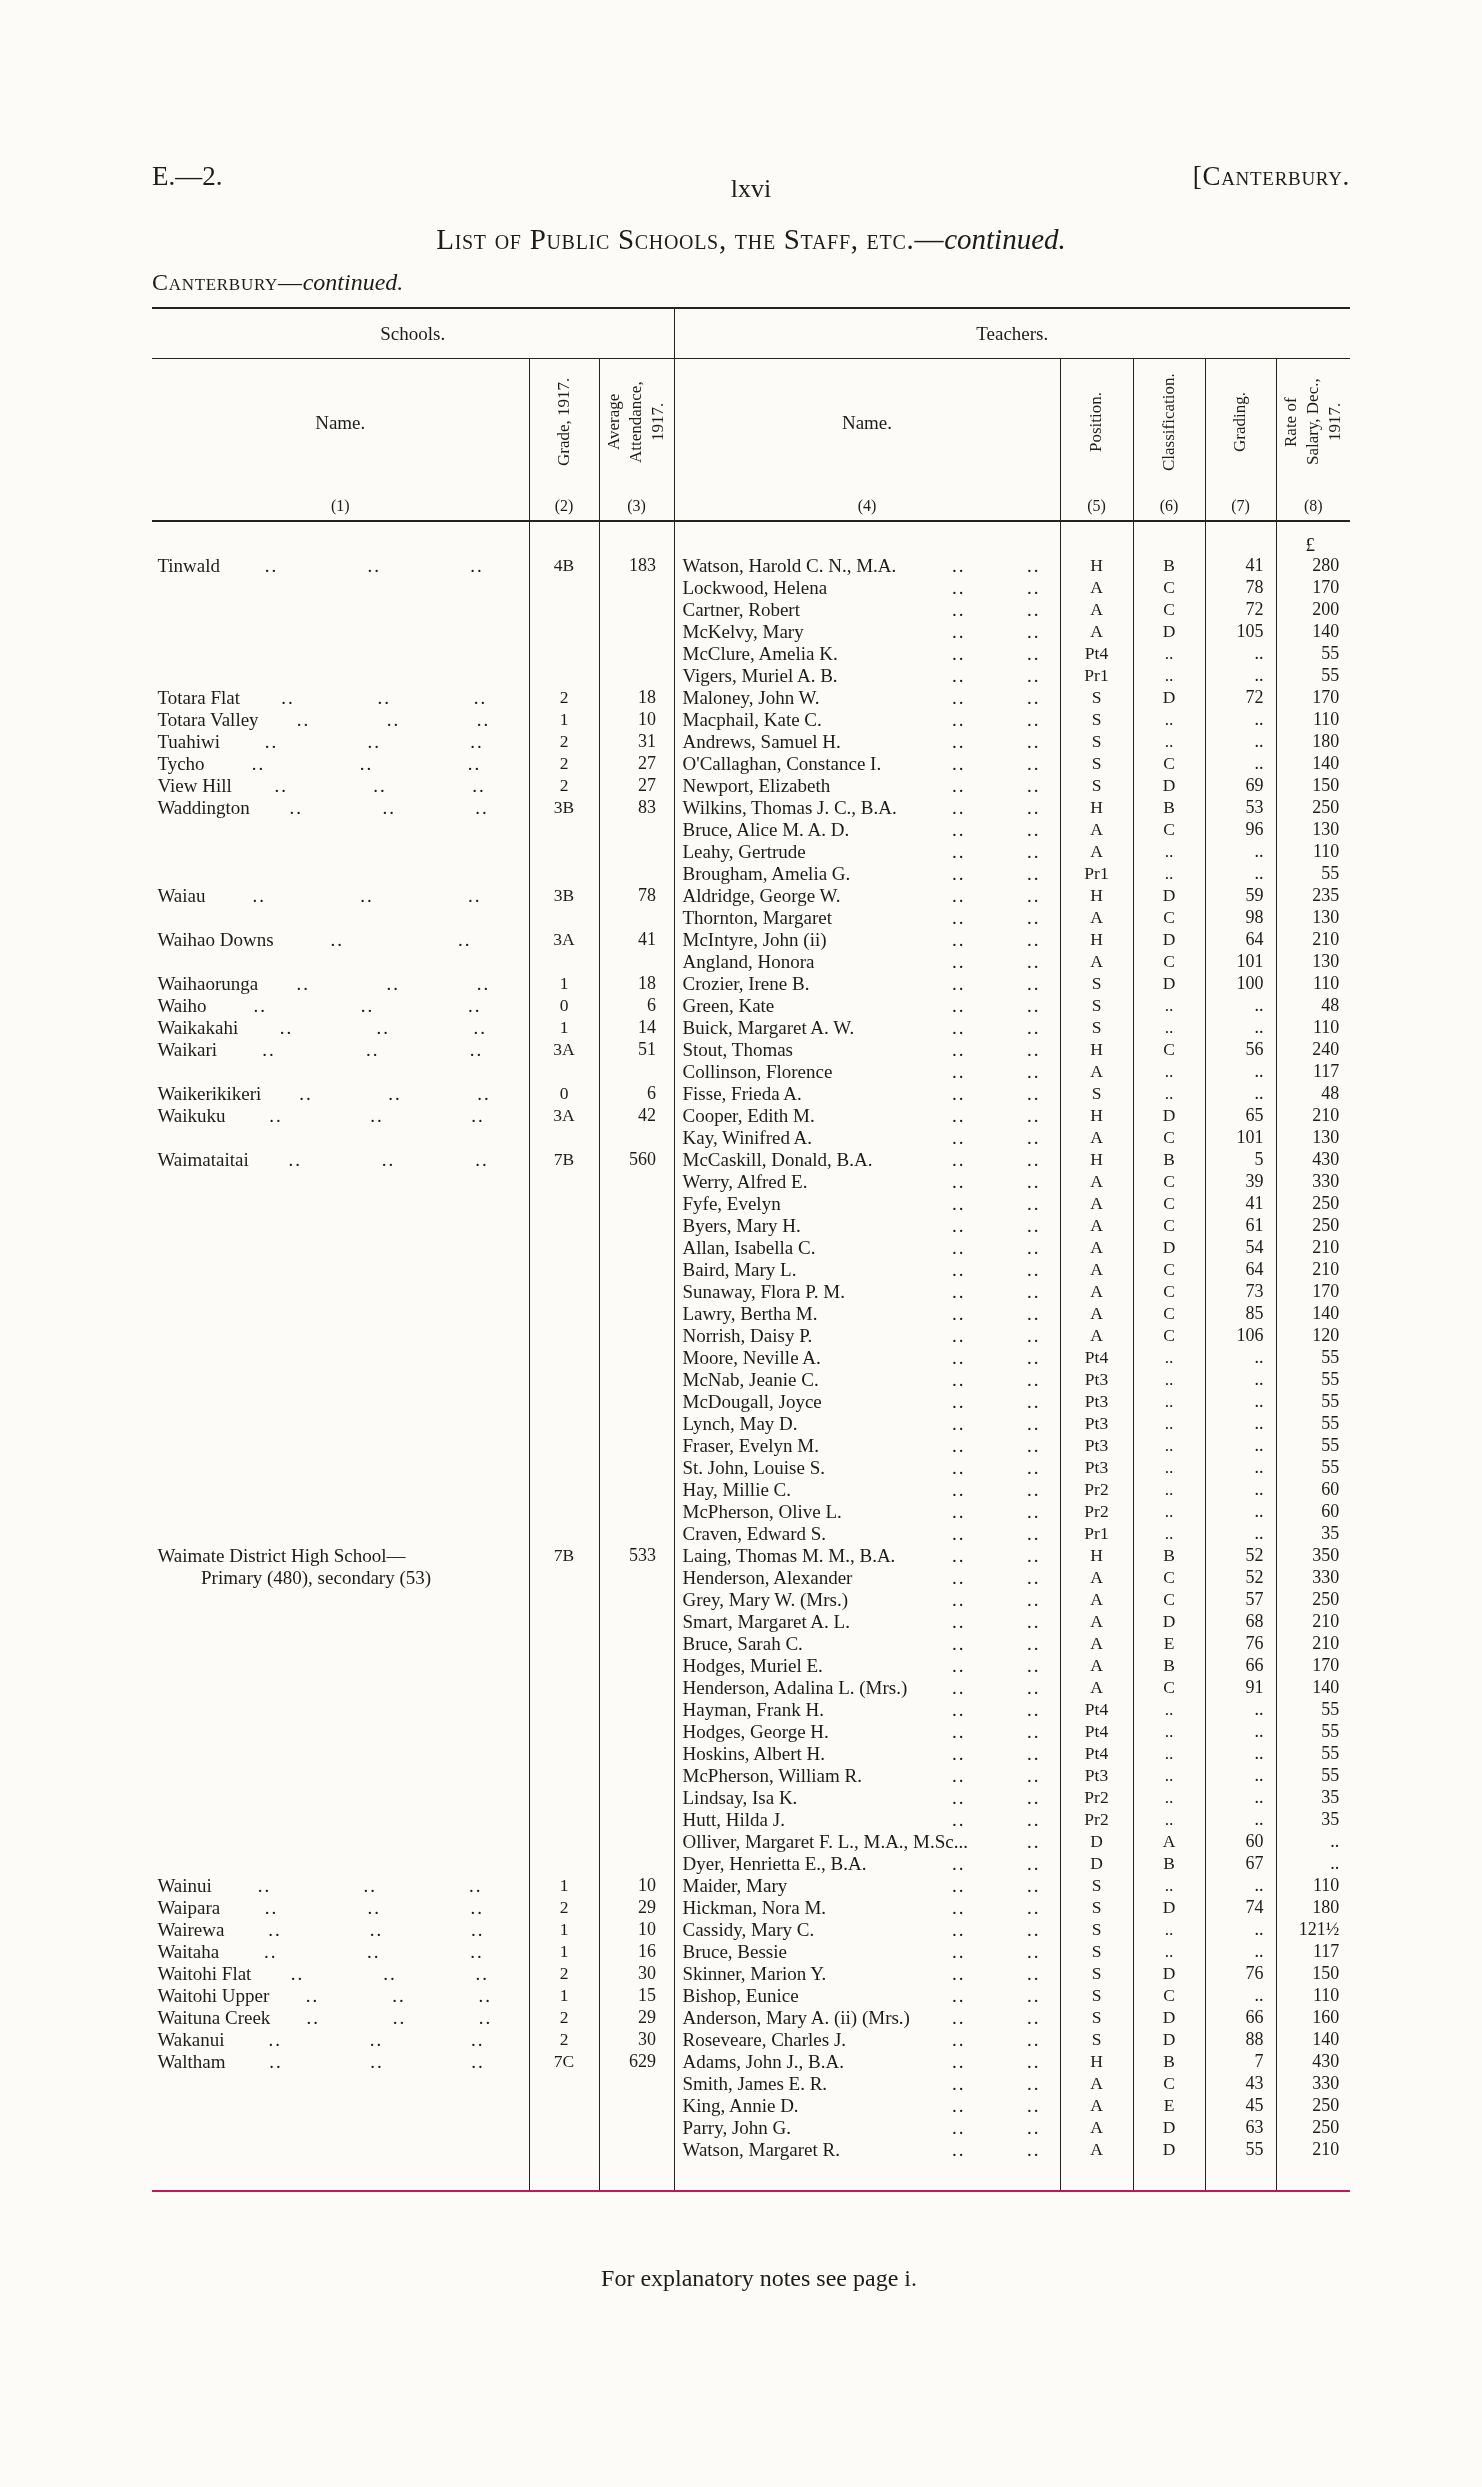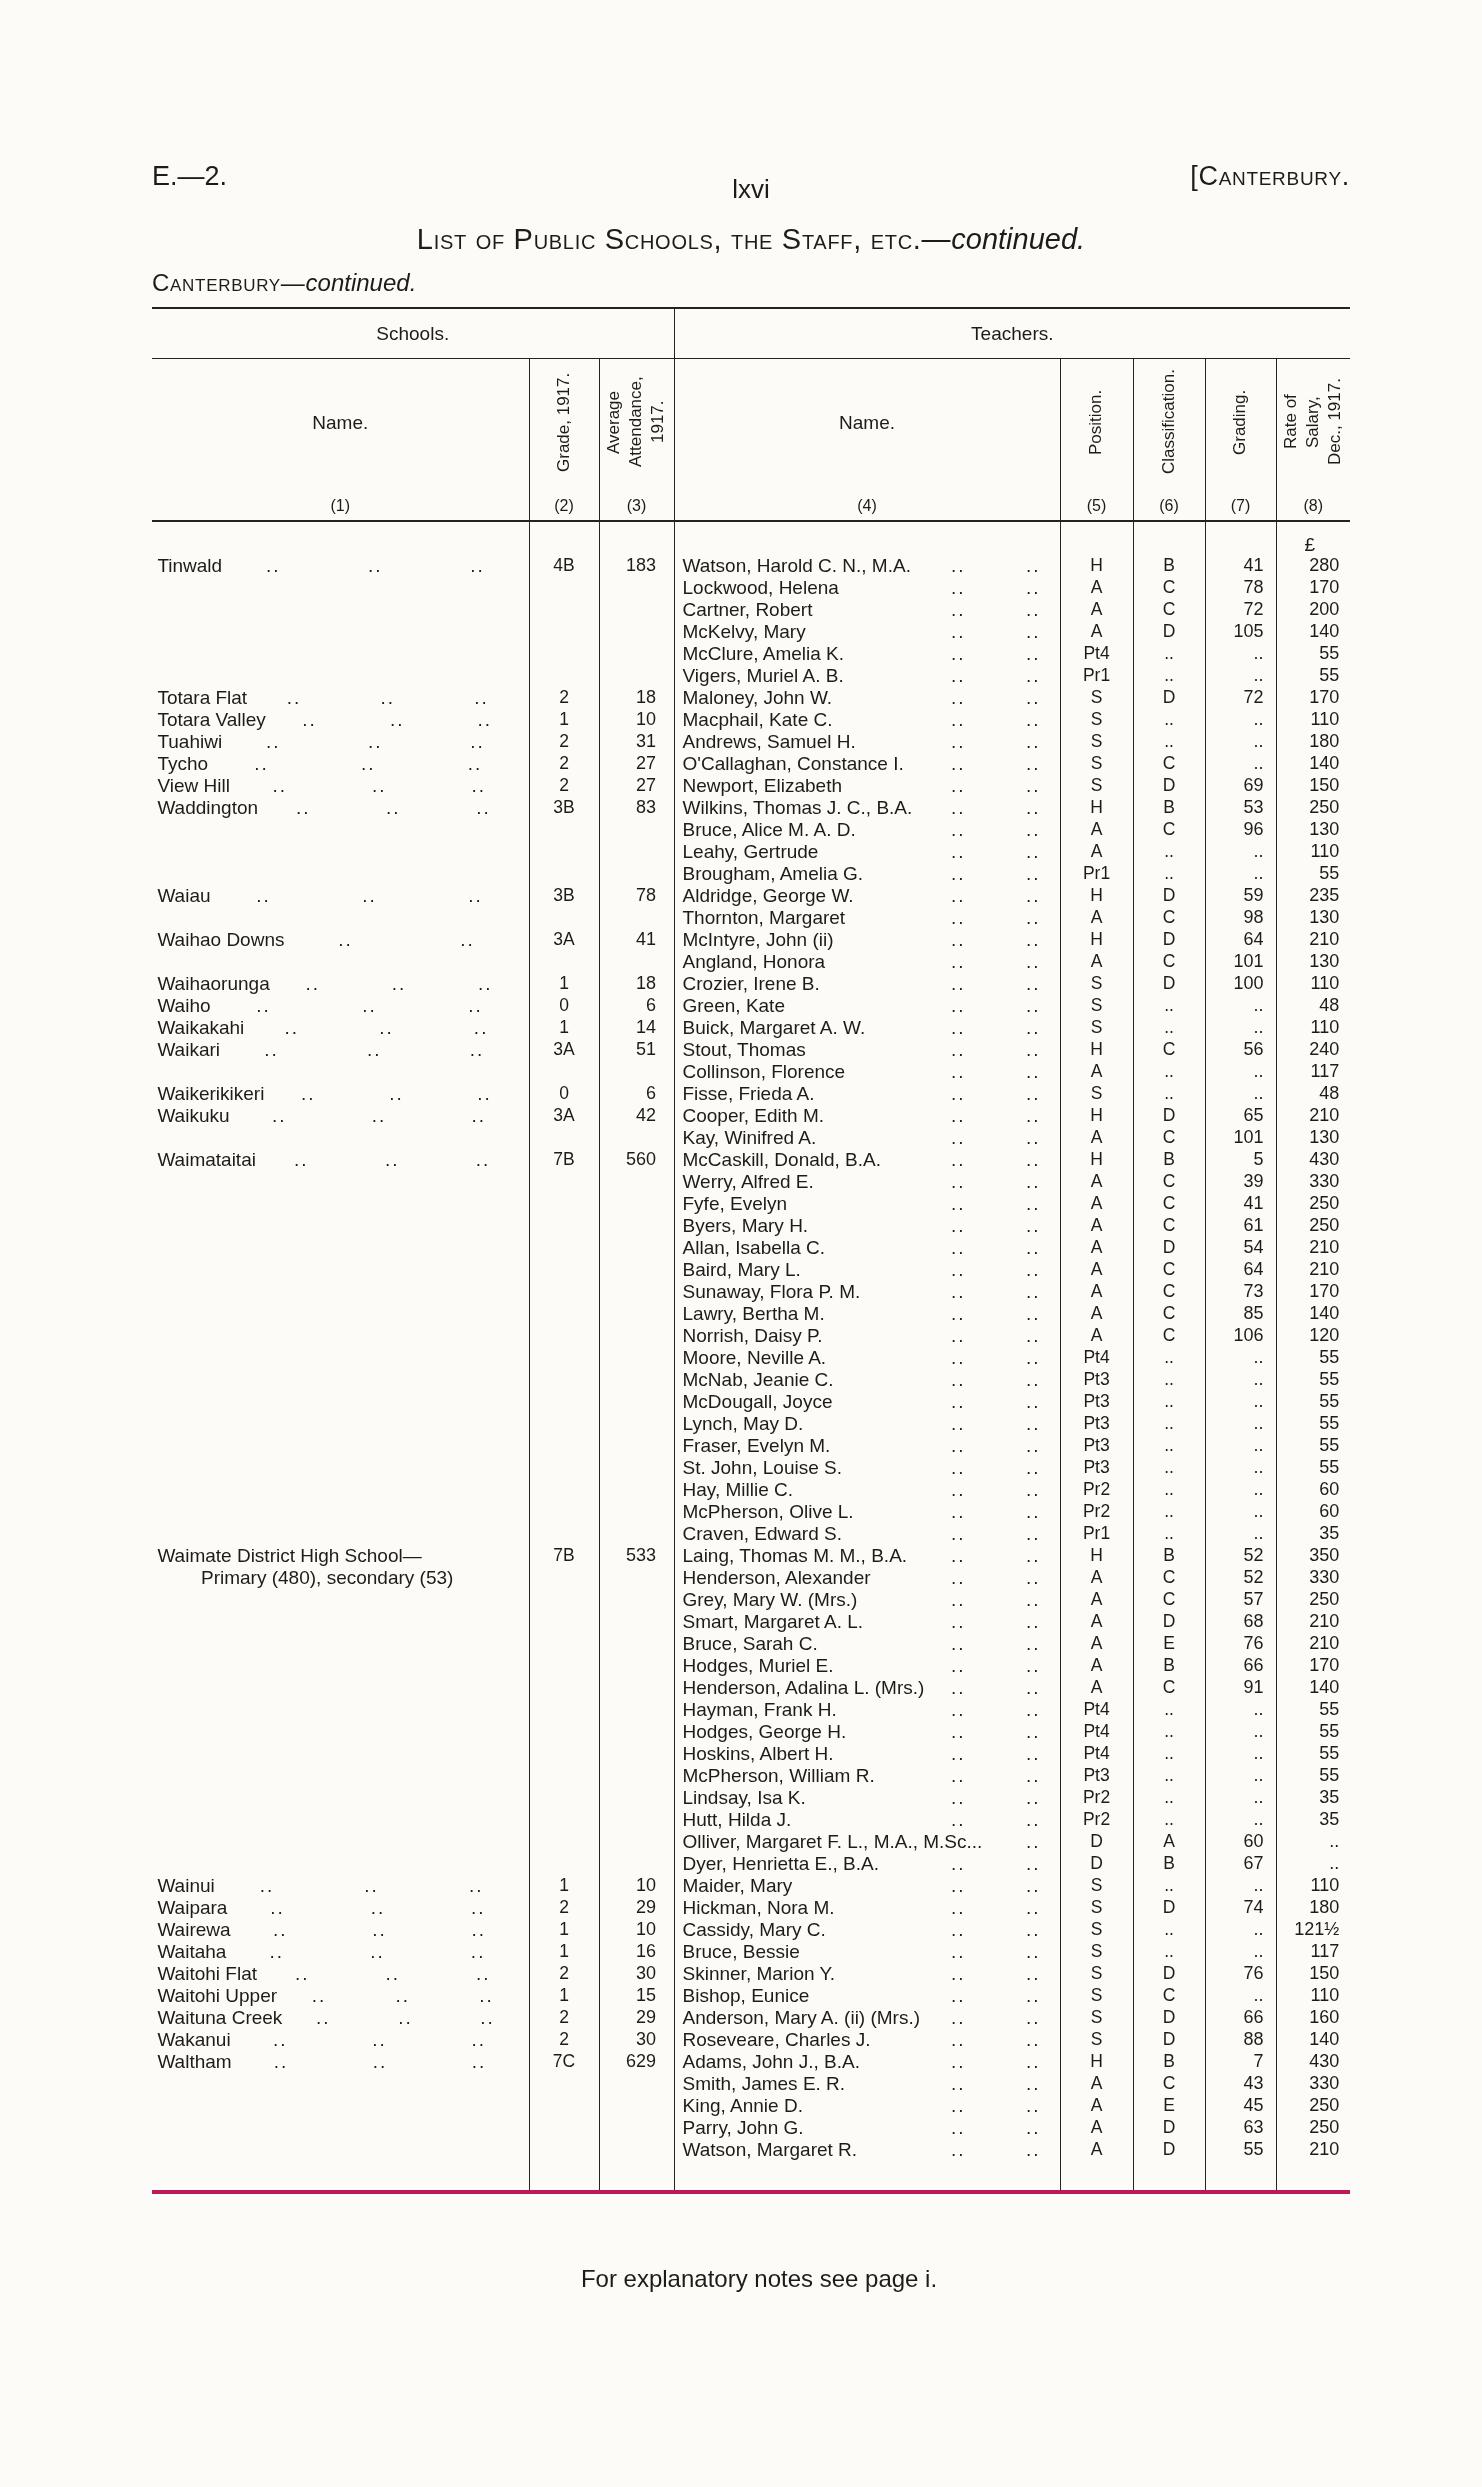--- a/index.html
+++ b/index.html
@@ -1,31 +1,31 @@
 <!DOCTYPE html>
 <html style="font-size:10.8px"><head>
 <meta charset="utf-8">
 <style>
   html,body{margin:0;padding:0;background:#e8e6e0;}
   .page{position:relative;width:1483px;height:2487px;background:#fcfbf7;
-        font-family:Liberation Sans, sans-serif;color:#1e1c1a;overflow:hidden;}
+        font-family:Liberation Serif, serif;color:#1e1c1a;overflow:hidden;}
   
   .page-header{position:absolute;top:161px;left:152px;width:1198px;height:38px;font-size:27px;}
   .doc-ref{position:absolute;left:0;top:0;}
   .page-num{position:absolute;left:0;width:100%;text-align:center;top:13px;font-size:26px;}
   .corner{position:absolute;right:0;top:0;font-variant:small-caps;letter-spacing:0.7px;}
   
   .doc-title{position:absolute;top:223px;left:152px;width:1198px;text-align:center;font-size:29px;letter-spacing:0.7px;}
   .doc-title .sc{font-variant:small-caps;text-align:right;}
   .doc-subtitle{position:absolute;top:269px;left:152px;width:1198px;font-size:24px;letter-spacing:0.7px;}
   .doc-subtitle .sc{font-variant:small-caps;}
   .ital{font-style:italic;font-variant:normal;letter-spacing:0;}
   
   .tbl{position:absolute;top:307px;left:152px;width:1198px;border-collapse:collapse;table-layout:fixed;
-       border-top:2px solid #26221e;border-bottom:4px solid #be185d;}
+       border-top:2px solid #26221e;border-bottom:2px solid #be185d;}
   .tbl th{font-weight:normal;padding:0;}
   .tbl td{padding:0;}
   .bl{border-left:1.3px solid #26221e;}
   .group-row th{height:49px;border-bottom:1.3px solid #26221e;font-size:19px;text-align:center;vertical-align:middle;}
   .label-row th{height:126px;text-align:center;vertical-align:middle;}
   .name-lbl{font-size:19px;}
   .vert{writing-mode:vertical-rl;transform:rotate(180deg);display:inline-block;
         font-size:17px;line-height:1.3;height:126px;}
   .vert.wrap{height:94px;}
   .num-row th{height:28px;font-size:16px;text-align:center;vertical-align:bottom;

